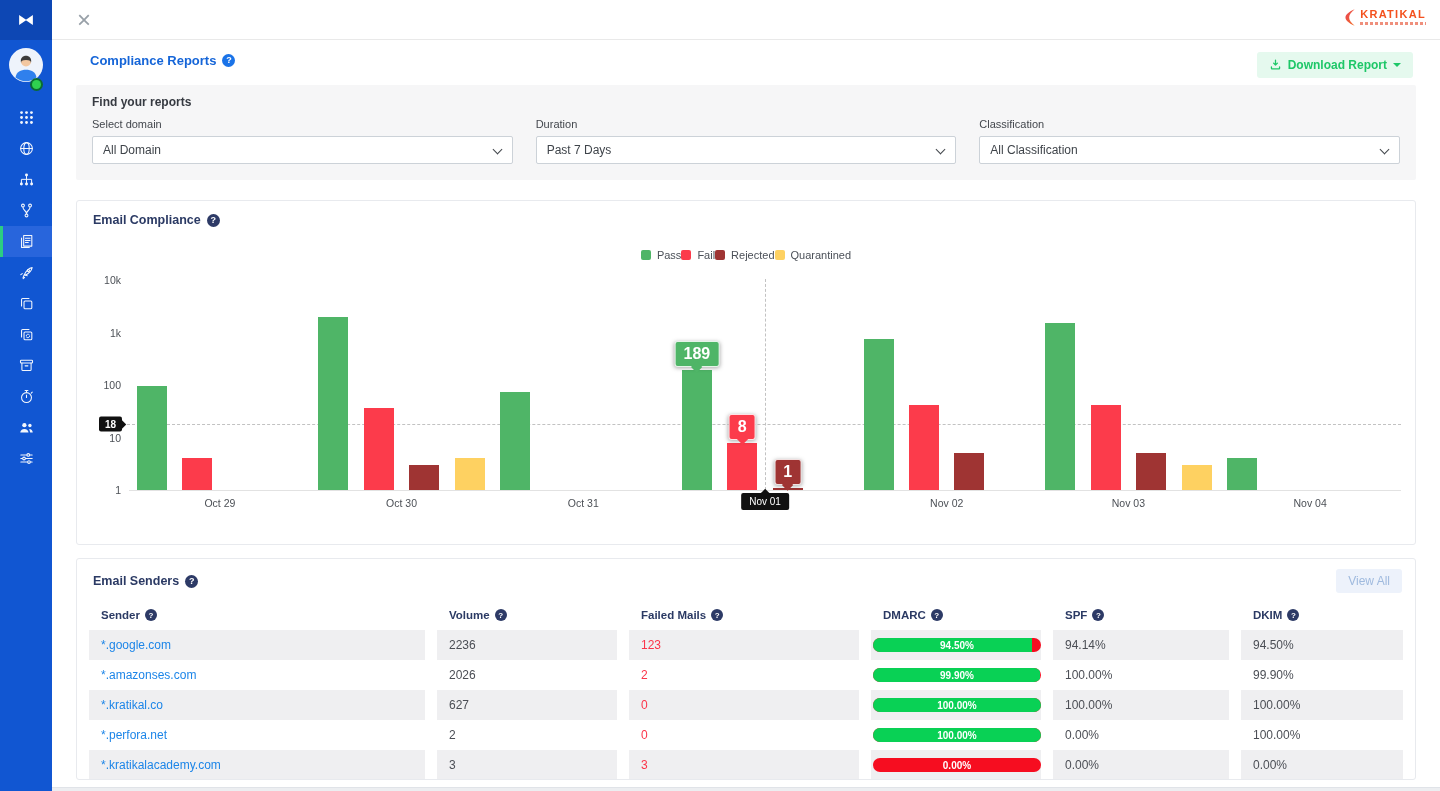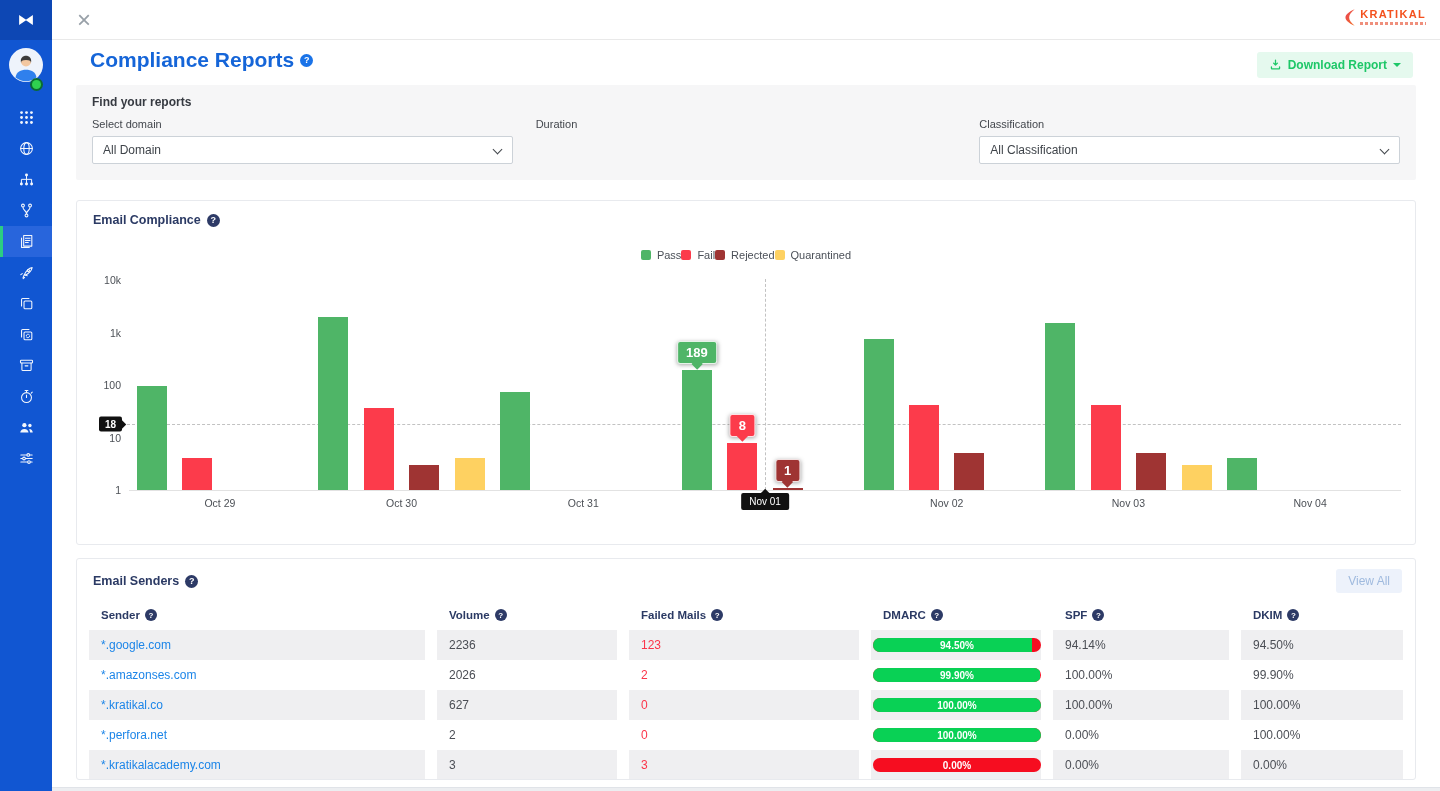--- a/index.html
+++ b/index.html
@@ -21,21 +21,21 @@
   .close-x{font-size:24px;color:#98a0a8;line-height:20px;cursor:pointer;font-weight:400;}
   .brand{display:flex;align-items:flex-start;gap:3px;justify-content:center;}
   .brand-text{display:flex;flex-direction:column;}
   .brand-name{font-size:11px;font-weight:700;color:#f4511e;letter-spacing:1.3px;line-height:12px;}
   .brand-tag{margin-top:2px;height:3px;background:repeating-linear-gradient(90deg,#ef8f7c 0 3px,transparent 3px 5px);}
 
   
   .content{margin-left:52px;position:relative;height:751px;background:#fff;}
   .page-head{margin-top:7px;height:26px;display:flex;align-items:center;justify-content:space-between;padding:0 27px 0 38px;}
   .page-title-wrap{display:flex;align-items:center;gap:6px;}
-  .page-title{font-size:21px;font-weight:700;color:#1565d8;}
+  .page-title{font-size:13px;font-weight:700;color:#1565d8;}
   .help{width:13px;height:13px;border-radius:50%;background:#1a73e8;color:#fff;font-size:9px;font-weight:700;display:inline-flex;align-items:center;justify-content:center;flex:none;cursor:pointer;}
   .help.navy{background:#2d3a66;}
   .help.sm{width:12px;height:12px;font-size:8px;}
   .btn-download{display:flex;align-items:center;gap:6px;background:#e5f9ee;color:#1ec768;font-size:12px;font-weight:700;padding:6px 12px;border-radius:3px;border:none;cursor:pointer;font-family:inherit;margin-top:9px;}
   .caret-down{width:0;height:0;border-left:4px solid transparent;border-right:4px solid transparent;border-top:4px solid #1ec768;margin-top:1px;}
 
   
   .filter-card{margin:12px 24px 0;background:#f6f6f7;border-radius:2px;padding:10px 16px 0;height:95px;}
   .filter-title{font-size:12px;font-weight:700;color:#363a41;}
   .filter-row{display:flex;gap:23px;margin-top:9px;}
@@ -57,21 +57,21 @@
   .axis-base{position:absolute;left:52px;right:14px;top:289px;height:1px;background:#e2e2e2;}
   .y-tick{position:absolute;left:0;width:44px;text-align:right;font-size:10.5px;color:#4c5056;transform:translateY(-50%);}
   .x-label{position:absolute;transform:translateX(-50%);font-size:10.5px;color:#4c5056;top:296px;white-space:nowrap;}
   .x-label.hovered{background:#111;color:#fff;padding:3px 8px;border-radius:2px;top:292px;font-size:10px;z-index:6;}
   .x-label.hovered::before{content:'';position:absolute;top:-3px;left:50%;width:6px;height:6px;background:#111;transform:translateX(-50%) rotate(45deg);}
   .bar{position:absolute;width:30px;z-index:2;}
   .crossh{position:absolute;border-top:1px dashed #c2c2c2;height:0;z-index:1;}
   .crossv{position:absolute;border-left:1px dashed #c2c2c2;width:0;z-index:1;}
   .ybadge{position:absolute;background:#111;color:#fff;font-size:10px;font-weight:700;padding:2px 6px;border-radius:2px;transform:translateY(-50%);z-index:6;}
   .ybadge::after{content:'';position:absolute;right:-3px;top:50%;width:6px;height:6px;background:#111;transform:translateY(-50%) rotate(45deg);z-index:-1;}
-  .tip{position:absolute;transform:translateX(-50%);color:#fff;font-size:13px;font-weight:700;padding:3px 8px;border-radius:3px;border:1.5px solid rgba(255,255,255,.85);box-shadow:0 1px 4px rgba(0,0,0,.35);z-index:5;white-space:nowrap;}
+  .tip{position:absolute;transform:translateX(-50%);color:#fff;font-size:16px;font-weight:700;padding:3px 8px;border-radius:3px;border:1.5px solid rgba(255,255,255,.85);box-shadow:0 1px 4px rgba(0,0,0,.35);z-index:5;white-space:nowrap;}
   .tip::after{content:'';position:absolute;left:50%;bottom:-4.5px;width:8px;height:8px;background:inherit;transform:translateX(-50%) rotate(45deg);z-index:-1;}
 
   
   .senders-card{margin-top:13px;height:222px;overflow:hidden;}
   .senders-head{display:flex;align-items:center;justify-content:space-between;padding:10px 13px 0 16px;}
   .view-all{background:#edf2fb;color:#9fbade;font-size:12px;padding:5px 12px;border-radius:3px;border:none;cursor:pointer;font-family:inherit;}
   .table{margin-top:8px;}
   .t-grid{display:grid;grid-template-columns:336px 180px 230px 170px 176px 162px;column-gap:12px;margin:0 12px;}
   .t-head-cell{display:flex;align-items:center;gap:5px;font-size:11.5px;font-weight:700;color:#2b3a64;padding:8px 0 9px 12px;cursor:pointer;}
   .t-row{height:30px;}
@@ -270,20 +270,24 @@
     <div class="filter-row">
       <div class="field">
         <div class="field-label">Select domain</div>
         <div class="select">
           <span>All Domain</span>
           <span class="chevron"></span>
         </div>
       </div>
       <div class="field">
         <div class="field-label">Duration</div>
+        <div class="select">
+          <span>Past 7 Days</span>
+          <span class="chevron"></span>
+        </div>
       </div>
       <div class="field">
         <div class="field-label">Classification</div>
         <div class="select">
           <span>All Classification</span>
           <span class="chevron"></span>
         </div>
       </div>
     </div>
   </div>

